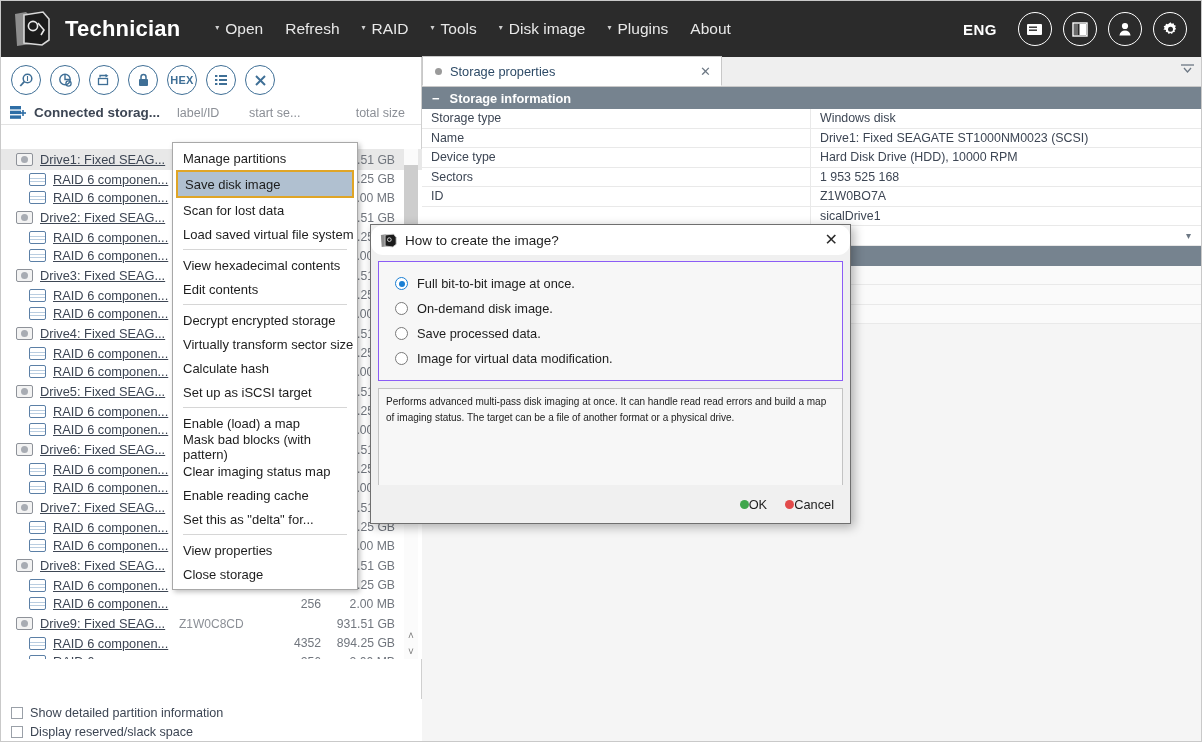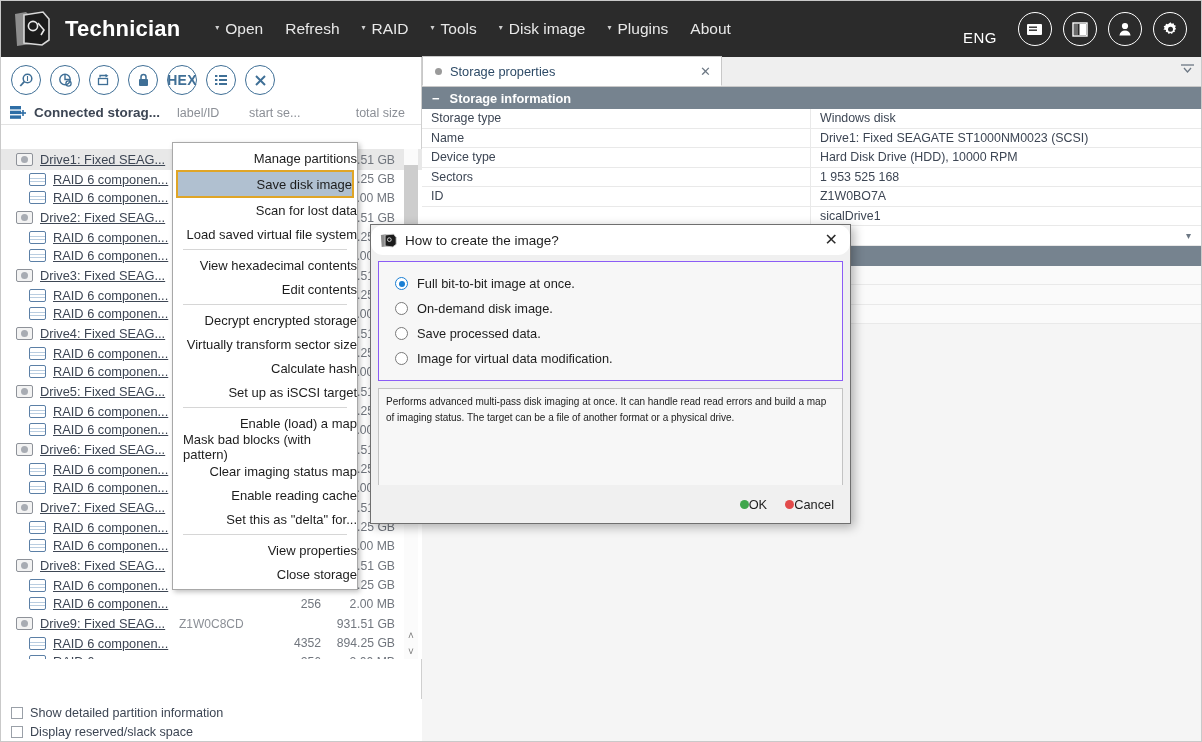--- a/index.html
+++ b/index.html
@@ -35,22 +35,23 @@
   .menu { display: flex; align-items: center; height: 56px; }
   .menu-item {
     display: flex; align-items: center; gap: 6px;
     color: #e8e8e8; font-size: 15.5px;
     padding: 0 11px; height: 56px; cursor: default;
   }
   .menu-item .caret {
     font-size: 8px; color: #cfcfcf; line-height: 1; transform: translateY(-1px);
   }
   .topbar-right {
-    margin-left: auto; display: flex; align-items: flex-end; gap: 11px;
+    margin-left: auto; display: flex; align-items: center; gap: 11px;
     padding-right: 16px;
+    font-weight: bold;
   }
   .lang { color: #ffffff; font-size: 15px; margin-right: 10px; letter-spacing: .5px; }
   .circ-btn {
     width: 34px; height: 34px; border-radius: 50%;
     border: 1.6px solid #ffffff; color: #fff;
     display:flex; align-items:center; justify-content:center;
     cursor: default;
   }
 
   
@@ -61,21 +62,21 @@
   .tools {
     display: flex; align-items: center; gap: 9px;
     padding: 8px 10px 6px 10px; height: 44px;
   }
   .tool {
     width: 30px; height: 30px; border-radius: 50%;
     border: 1.6px solid #3f6f96; color: #3f6f96;
     display:flex; align-items:center; justify-content:center;
     cursor: default; background: #fff;
   }
-  .tool.hex { font-size: 14px; font-weight: bold; letter-spacing: .3px;}
+  .tool.hex { font-size: 11px; font-weight: bold; letter-spacing: .3px;}
 
   .colheader {
     display: flex; align-items: center; height: 24px;
     padding-left: 8px; font-size: 12.5px; color: #8b8f96;
     border-bottom: 1px solid #e3e3e3;
   }
   .colheader .c-name {
     display:flex; align-items:center; gap:7px;
     width: 168px; color: #3d4654; font-size: 13.5px; font-weight: bold;
   }
@@ -183,21 +184,21 @@
 
   
   .ctxmenu {
     position: absolute; left: 171px; top: 141px; width: 186px;
     background: #ffffff; border: 1px solid #a8a8a8;
     box-shadow: 2px 2px 5px rgba(0,0,0,.25);
     padding: 3px 0; z-index: 40;
   }
   .ctx-item {
     height: 24px; display:flex; align-items:center;
-    padding-left: 10px; font-size: 13px; color: #1d1d1d; justify-content: flex-end;
+    padding-left: 10px; font-size: 13px; color: #1d1d1d;
   }
   .ctx-item.hl {
     background: #b0c0d0; border: 2px solid #e0a526; height: 28px;
     margin: 0 3px; padding-left: 7px;
   }
   .ctx-sep { height: 1px; background: #d6d6d6; margin: 3px 10px; }
 
   
   .dialog {
     position: absolute; left: 369px; top: 223px; width: 481px; height: 300px;

